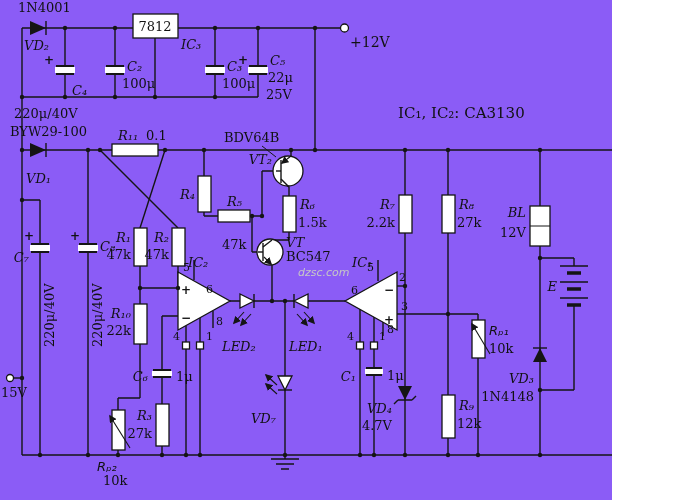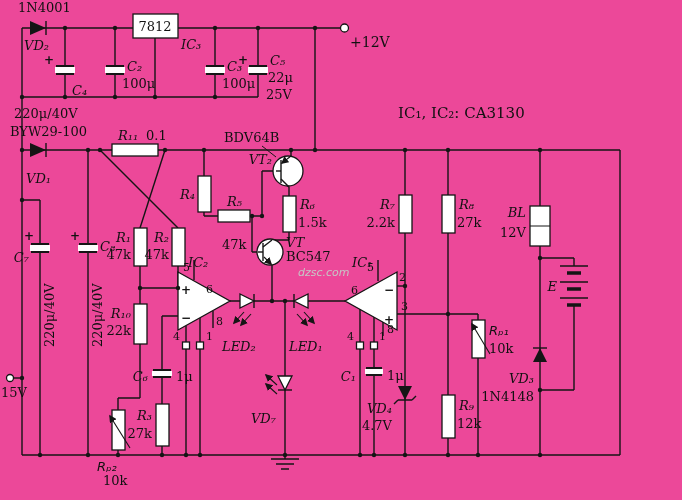--- a/index.html
+++ b/index.html
@@ -1,16 +1,16 @@
 <!DOCTYPE html>
 <html><head>
 <meta charset="utf-8">
 <style>
   html,body{margin:0;padding:0;background:#fff;}
-  .page{position:relative;width:682px;height:500px;background:#ec4899;overflow:hidden;}
+  .page{position:relative;width:612px;height:500px;background:#8b5cf6;overflow:hidden;}
   svg{display:block;}
   .w{stroke:#151515;stroke-width:1.4;fill:none;}
   .thin{stroke:#151515;stroke-width:1;fill:none;}
   .box{fill:#fff;stroke:#151515;stroke-width:1.3;}
   .mask{fill:#fdfdfd;stroke:none;}
   .plate{stroke:#151515;stroke-width:1.8;fill:none;}
   .fillb{fill:#151515;stroke:none;}
   .hollow{fill:#fff;stroke:#151515;stroke-width:1.3;}
   .dot{fill:#151515;stroke:none;}
   .arr{stroke:#151515;stroke-width:1.1;fill:none;}

